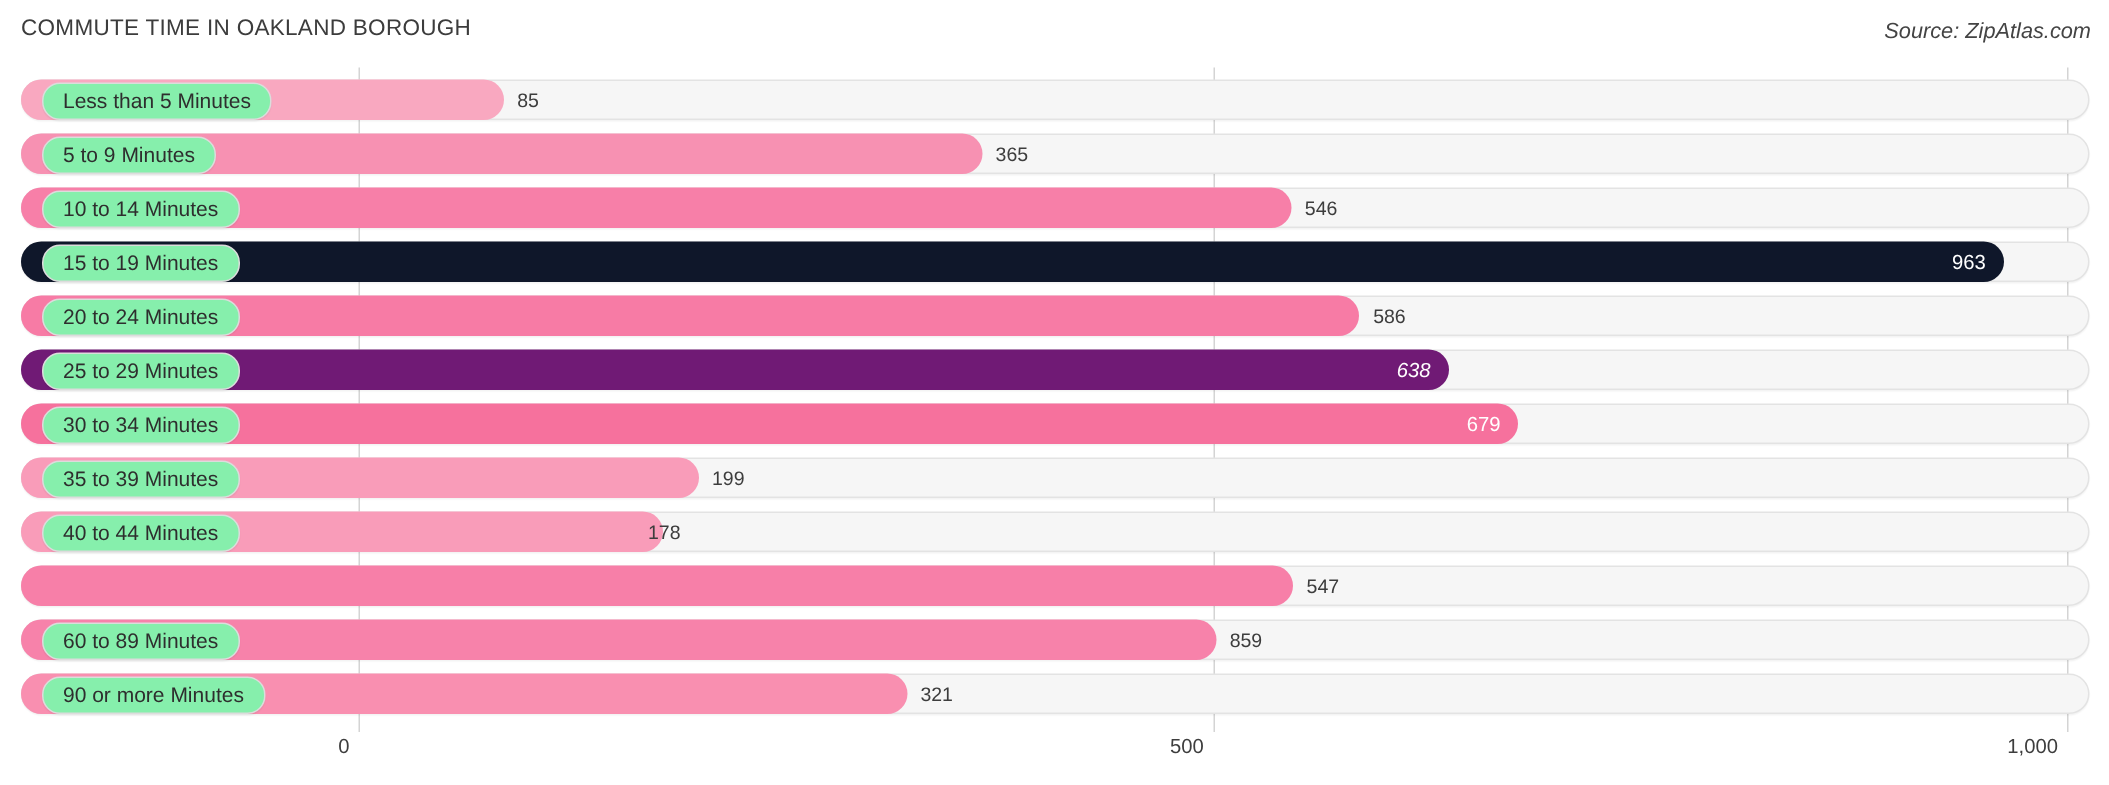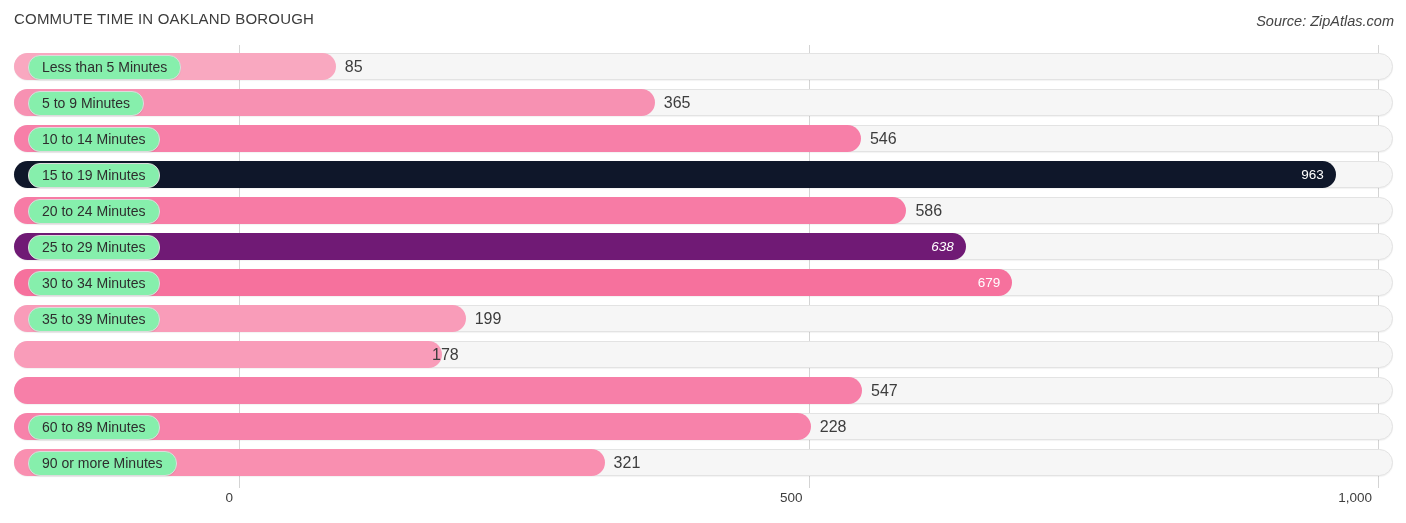--- a/index.html
+++ b/index.html
@@ -102,21 +102,21 @@
     line-height: 27px;
     font-size: 13.5px;
     color: #ffffff;
     white-space: nowrap;
   }
   .value-outside {
     position: absolute;
     top: 0;
     height: 27px;
     line-height: 27px;
-    font-size: 16px;
+    font-size: 13px;
     color: #3d3d3d;
     white-space: nowrap;
   }
   .cat-pill {
     position: absolute;
     left: 14px;
     top: 2px;
     height: 23px;
     line-height: 23px;
     padding: 0 13px;
@@ -209,30 +209,31 @@
       <div class="row" style="top: 260px;">
         <div class="track"></div>
         <div class="bar" style="width: 451.661px; background: rgb(249, 156, 185);"></div>
         <div class="value-outside" style="left: 460.661px;">199</div>
         <div class="cat-pill">35 to 39 Minutes</div>
       </div>
       <div class="row" style="top: 296px;">
         <div class="track"></div>
         <div class="bar" style="width: 427.742px; background: rgb(249, 156, 185);"></div>
         <div class="value-outside" style="left: 418px;">178</div>
+        <div class="cat-pill">40 to 44 Minutes</div>
       </div>
       <div class="row" style="top: 332px;">
         <div class="track"></div>
         <div class="bar" style="width: 848.033px; background: rgb(247, 127, 168);"></div>
         <div class="value-outside" style="left: 857.033px;">547</div>
       </div>
       <div class="row" style="top: 368px;">
         <div class="track"></div>
         <div class="bar" style="width: 796.778px; background: rgb(247, 130, 170);"></div>
-        <div class="value-outside" style="left: 805.778px;">228</div>
+        <div class="value-outside" style="left: 805.778px;">859</div>
         <div class="cat-pill">60 to 89 Minutes</div>
       </div>
       <div class="row" style="top: 404px;">
         <div class="track"></div>
         <div class="bar" style="width: 590.619px; background: rgb(249, 143, 176);"></div>
         <div class="value-outside" style="left: 599.619px;">321</div>
         <div class="cat-pill">90 or more Minutes</div>
       </div>
     </div>
 </div>

